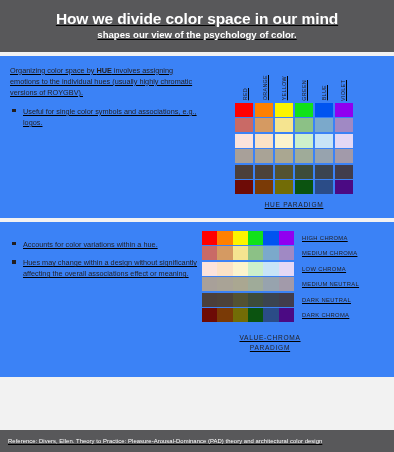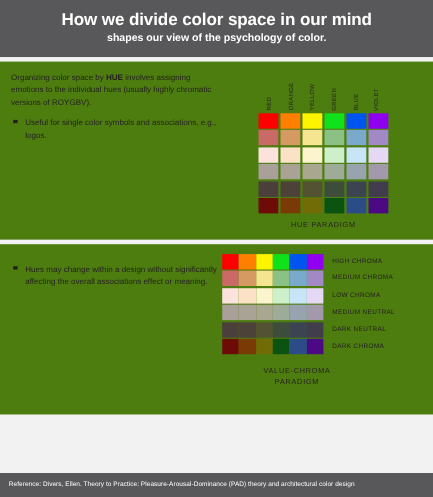--- a/index.html
+++ b/index.html
@@ -8,20 +8,21 @@
     background: #ffffff;
     font-family: "Liberation Sans", sans-serif;
     overflow: hidden;
   }
   .poster {
     position: relative;
     width: 394px; height: 452px;
     background: #f2f2f2;
     display: flex;
     flex-direction: column;
+    text-decoration: underline;
   }
 
   
   .header {
     background: #58585a;
     padding: 10px 14px 11px 14px;
     text-align: center;
     flex: 0 0 auto;
   }
   .header h1 {
@@ -36,21 +37,21 @@
     font-size: 9.6px;
     font-weight: bold;
     margin-top: 3px;
     line-height: 1.1;
   }
 
   
   .gap { flex: 0 0 4px; background: #f2f2f2; }
 
   .panel {
-    background: #4d7c0f;
+    background: #3b82f6;
     display: flex;
     flex-direction: row;
     align-items: flex-start;
     padding: 9px 8px 8px 10px;
   }
   .panel-hue { flex: 0 0 160px; }
   .panel-vc  { flex: 0 0 155px; }
 
   .textcol {
     flex: 0 0 192px;
@@ -266,20 +267,21 @@
       </div>
       <div class="fig-caption">HUE PARADIGM</div>
     </div>
   </div>
 
   <div class="gap"></div>
 
   <div class="panel panel-vc">
     <div class="textcol">
       <ul class="bullets">
+        <li>Accounts for color variations within a hue.</li>
         <li>Hues may change within a design without significantly affecting the overall associations effect or meaning.</li>
       </ul>
     </div>
     <div class="figcol">
       <div class="vc-fig">
         <div class="vc-rows">
             <div class="vc-row">
               <div class="vc-strip">
                 <span style="background: rgb(255, 0, 0);"></span>
                 <span style="background: rgb(255, 128, 0);"></span>

